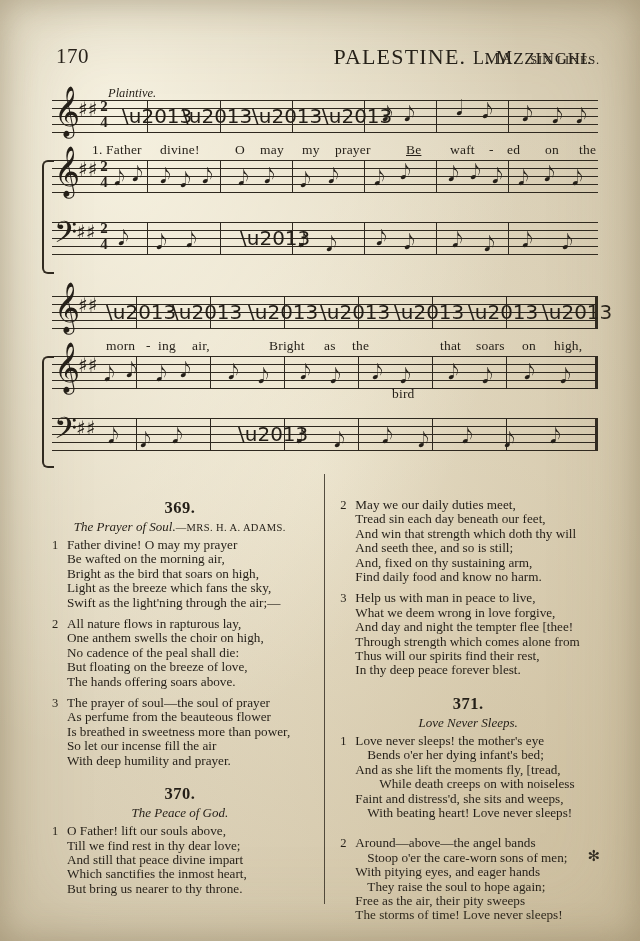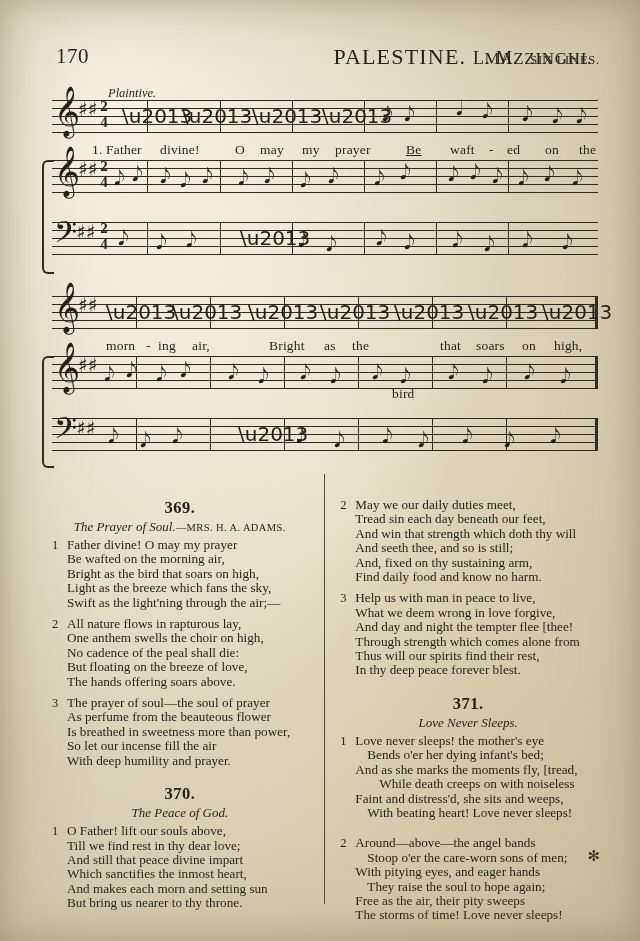--- a/index.html
+++ b/index.html
@@ -528,21 +528,20 @@
         <div class="subtitle">
           <span>The Peace of God.</span>
         </div>
 
         <div class="verse">
           <span class="vnum">1</span>
           <span class="l">O Father! lift our souls above,</span>
           <span class="l">Till we find rest in thy dear love;</span>
           <span class="l">And still that peace divine impart</span>
           <span class="l">Which sanctifies the inmost heart,</span>
-          <span class="l">And makes each morn and setting sun</span>
           <span class="l">But bring us nearer to thy throne.</span>
         </div>
       </div>
 
       <div class="col col-right">
 
         <div class="verse">
           <span class="vnum">2</span>
           <span class="l">May we our daily duties meet,</span>
           <span class="l">Tread sin each day beneath our feet,</span>
@@ -566,21 +565,21 @@
 
         <div class="hymnnum">371</div>
         <div class="subtitle">
           <span>Love Never Sleeps.</span>
         </div>
 
         <div class="verse">
           <span class="vnum">1</span>
           <span class="l">Love never sleeps! the mother's eye</span>
           <span class="l ind1">Bends o'er her dying infant's bed;</span>
-          <span class="l">And as she marks the moments fly, [tread,</span>
+          <span class="l">And as she lift the moments fly, [tread,</span>
           <span class="l ind2">While death creeps on with noiseless</span>
           <span class="l">Faint and distress'd, she sits and weeps,</span>
           <span class="l ind1">With beating heart! Love never sleeps!</span>
         </div>
 
         <div class="gap"></div>
 
         <div class="verse">
           <span class="vnum">2</span>
           <span class="l">Around—above—the angel bands</span>

